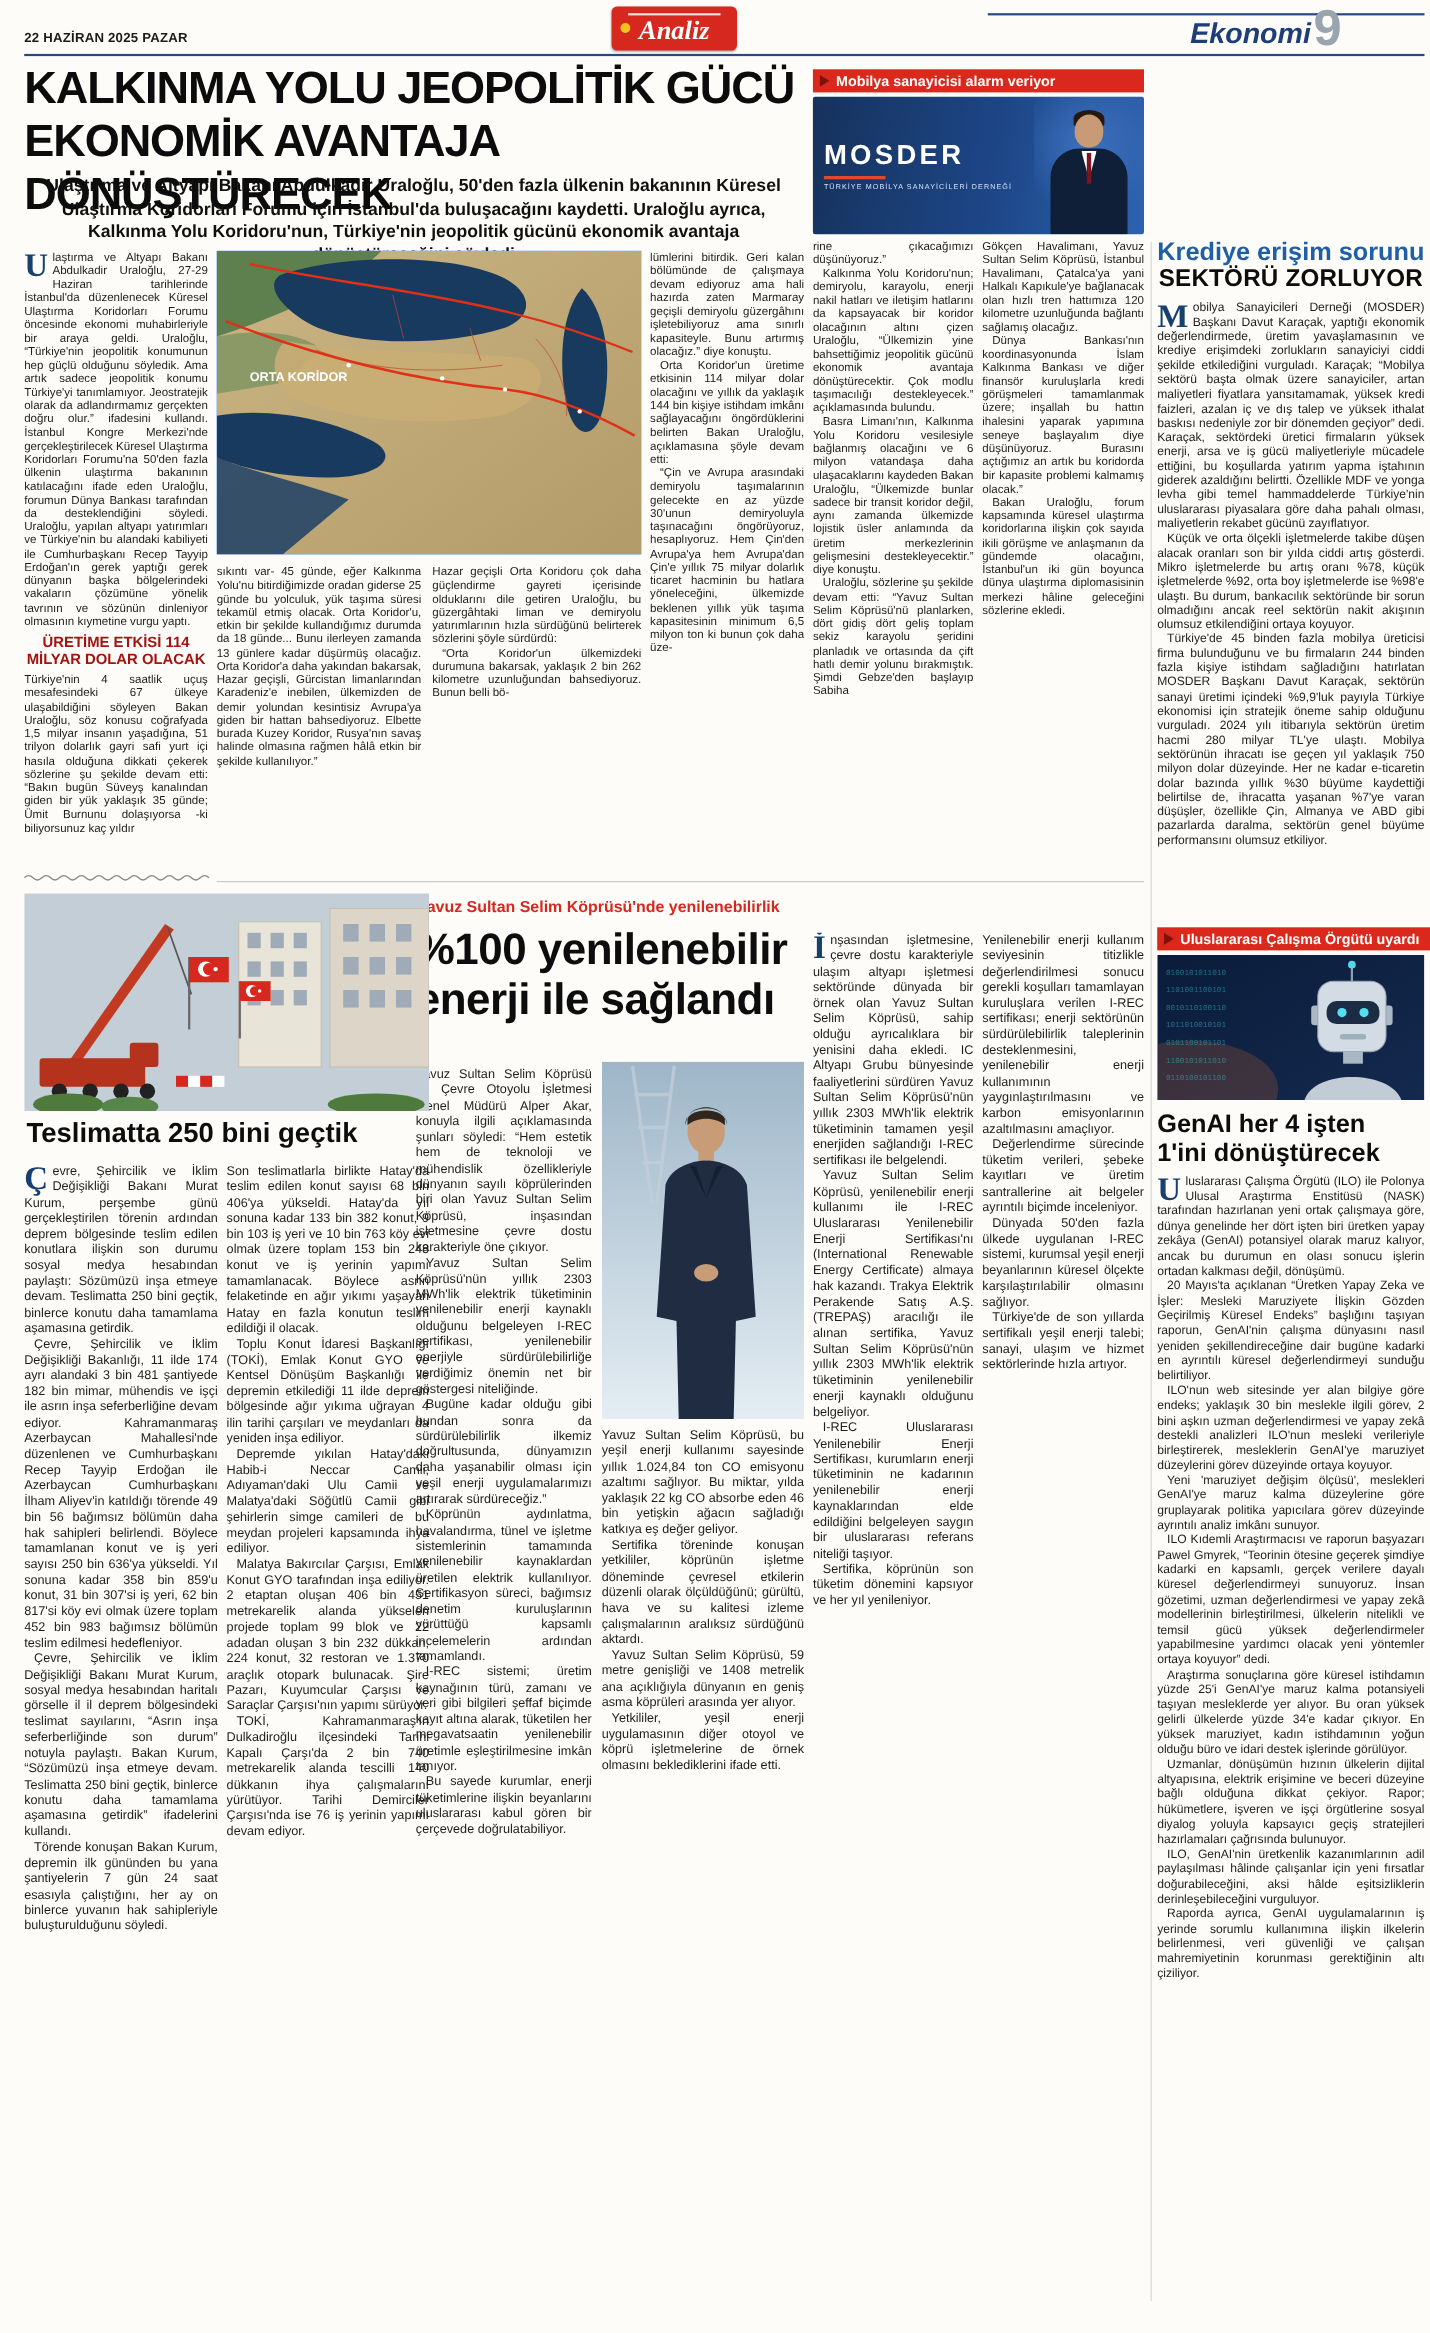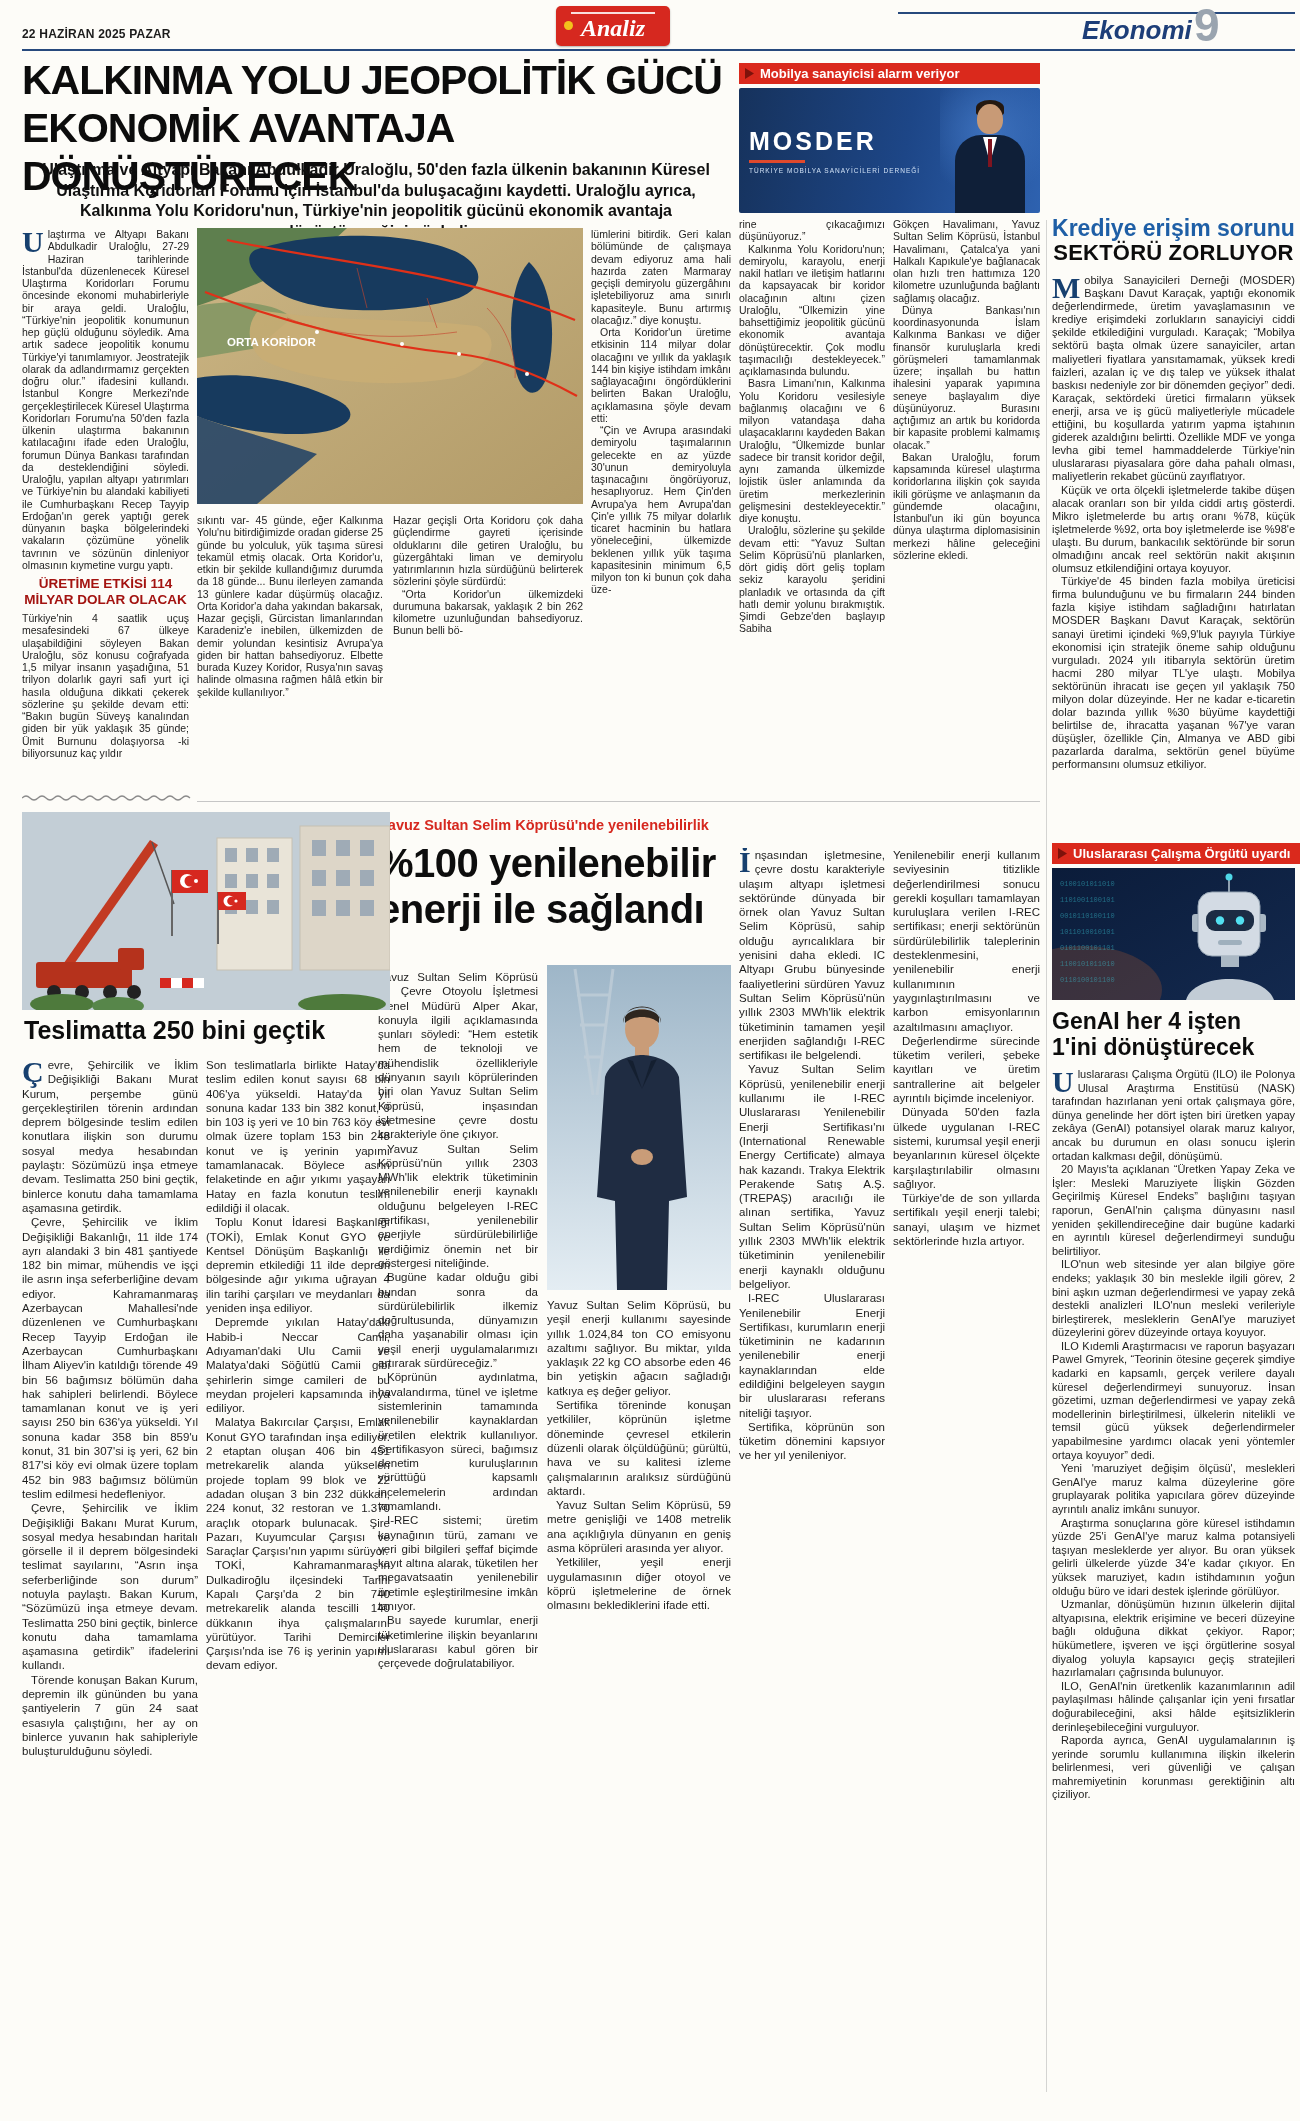--- a/index.html
+++ b/index.html
@@ -379,22 +379,22 @@
   <h2 class="abs" id="genai-headline">
     <span style="display:block">GenAI her 4 işten</span>
     <span style="display:block">1'ini dönüştürecek</span>
   </h2>
   <div class="abs bt2" id="genai-body" style="font-size:11px;line-height:13.6px">
     <span class="dropcap">U</span>
     <div class="plist">
         <p>luslararası Çalışma Örgütü (ILO) ile Polonya Ulusal Araştırma Enstitüsü (NASK) tarafından hazırlanan yeni ortak çalışmaya göre, dünya genelinde her dört işten biri üretken yapay zekâya (GenAI) potansiyel olarak maruz kalıyor, ancak bu durumun en olası sonucu işlerin ortadan kalkması değil, dönüşümü.</p>
         <p>20 Mayıs'ta açıklanan “Üretken Yapay Zeka ve İşler: Mesleki Maruziyete İlişkin Gözden Geçirilmiş Küresel Endeks” başlığını taşıyan raporun, GenAI'nin çalışma dünyasını nasıl yeniden şekillendireceğine dair bugüne kadarki en ayrıntılı küresel değerlendirmeyi sunduğu belirtiliyor.</p>
         <p>ILO'nun web sitesinde yer alan bilgiye göre endeks; yaklaşık 30 bin meslekle ilgili görev, 2 bini aşkın uzman değerlendirmesi ve yapay zekâ destekli analizleri ILO'nun mesleki verileriyle birleştirerek, mesleklerin GenAI'ye maruziyet düzeylerini görev düzeyinde ortaya koyuyor.</p>
+        <p>Yeni 'maruziyet değişim ölçüsü', meslekleri GenAI'ye maruz kalma düzeylerine göre gruplayarak politika yapıcılara görev düzeyinde ayrıntılı analiz imkânı sunuyor.</p>
         <p>ILO Kıdemli Araştırmacısı ve raporun başyazarı Pawel Gmyrek, “Teorinin ötesine geçerek şimdiye kadarki en kapsamlı, gerçek verilere dayalı küresel değerlendirmeyi sunuyoruz. İnsan gözetimi, uzman değerlendirmesi ve yapay zekâ modellerinin birleştirilmesi, ülkelerin nitelikli ve temsil gücü yüksek değerlendirmeler yapabilmesine yardımcı olacak yeni yöntemler ortaya koyuyor” dedi.</p>
-        <p>Yeni 'maruziyet değişim ölçüsü', meslekleri GenAI'ye maruz kalma düzeylerine göre gruplayarak politika yapıcılara görev düzeyinde ayrıntılı analiz imkânı sunuyor.</p>
         <p>Araştırma sonuçlarına göre küresel istihdamın yüzde 25'i GenAI'ye maruz kalma potansiyeli taşıyan mesleklerde yer alıyor. Bu oran yüksek gelirli ülkelerde yüzde 34'e kadar çıkıyor. En yüksek maruziyet, kadın istihdamının yoğun olduğu büro ve idari destek işlerinde görülüyor.</p>
         <p>Uzmanlar, dönüşümün hızının ülkelerin dijital altyapısına, elektrik erişimine ve beceri düzeyine bağlı olduğuna dikkat çekiyor. Rapor; hükümetlere, işveren ve işçi örgütlerine sosyal diyalog yoluyla kapsayıcı geçiş stratejileri hazırlamaları çağrısında bulunuyor.</p>
         <p>ILO, GenAI'nin üretkenlik kazanımlarının adil paylaşılması hâlinde çalışanlar için yeni fırsatlar doğurabileceğini, aksi hâlde eşitsizliklerin derinleşebileceğini vurguluyor.</p>
         <p>Raporda ayrıca, GenAI uygulamalarının iş yerinde sorumlu kullanımına ilişkin ilkelerin belirlenmesi, veri güvenliği ve çalışan mahremiyetinin korunması gerektiğinin altı çiziliyor.</p>
       </div>
   </div>
 
 </div>
 
 </body></html>

